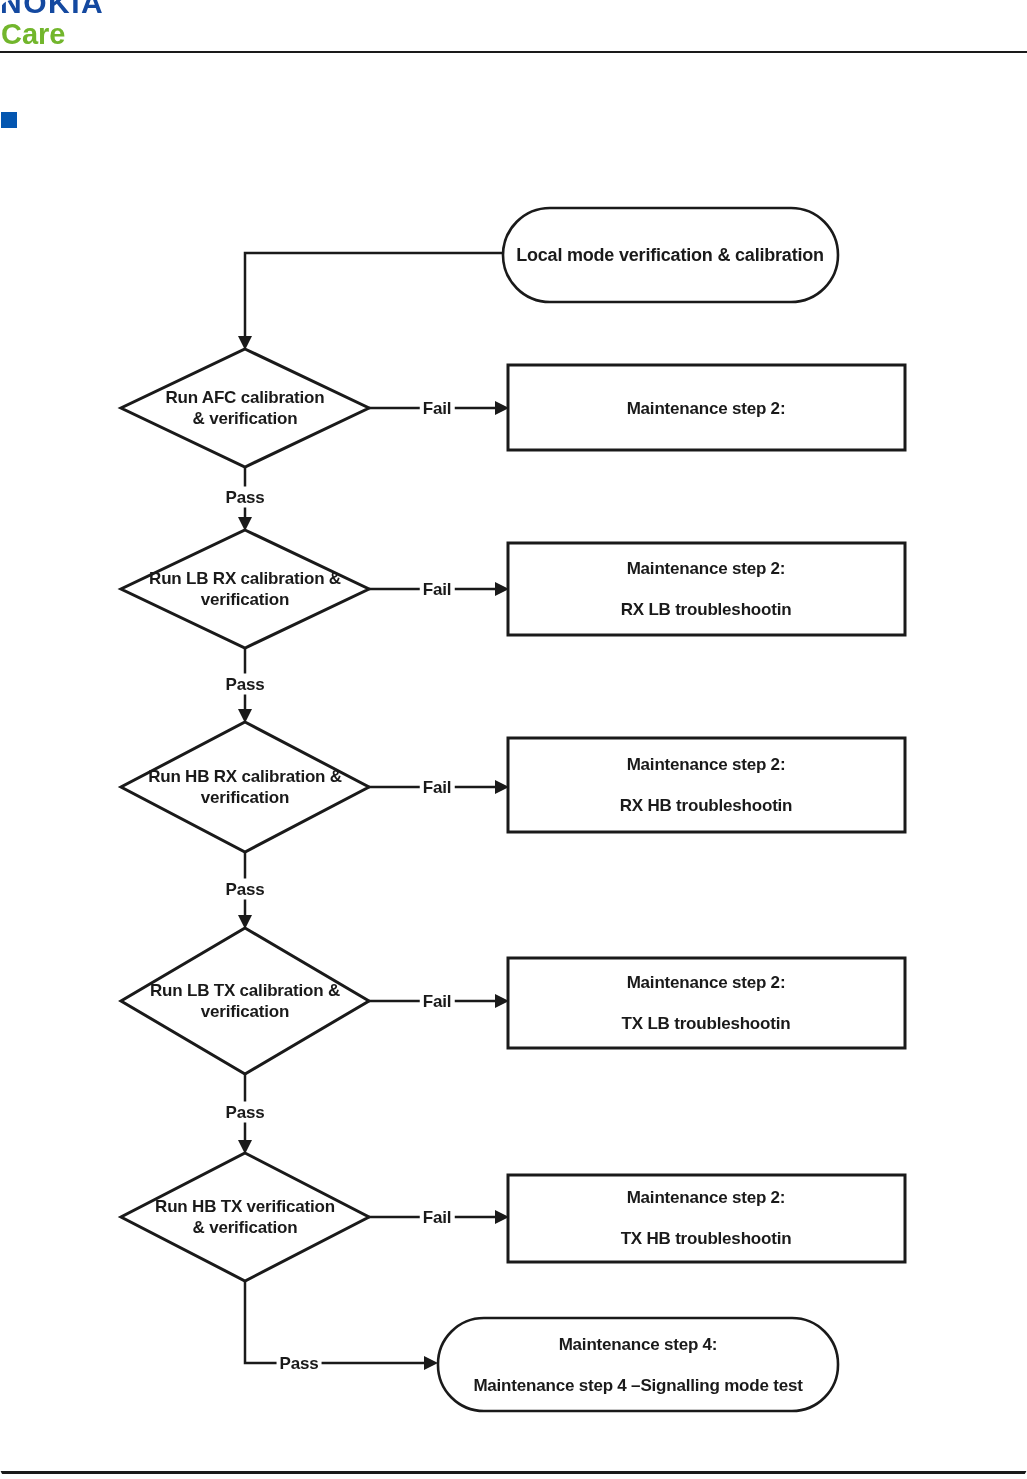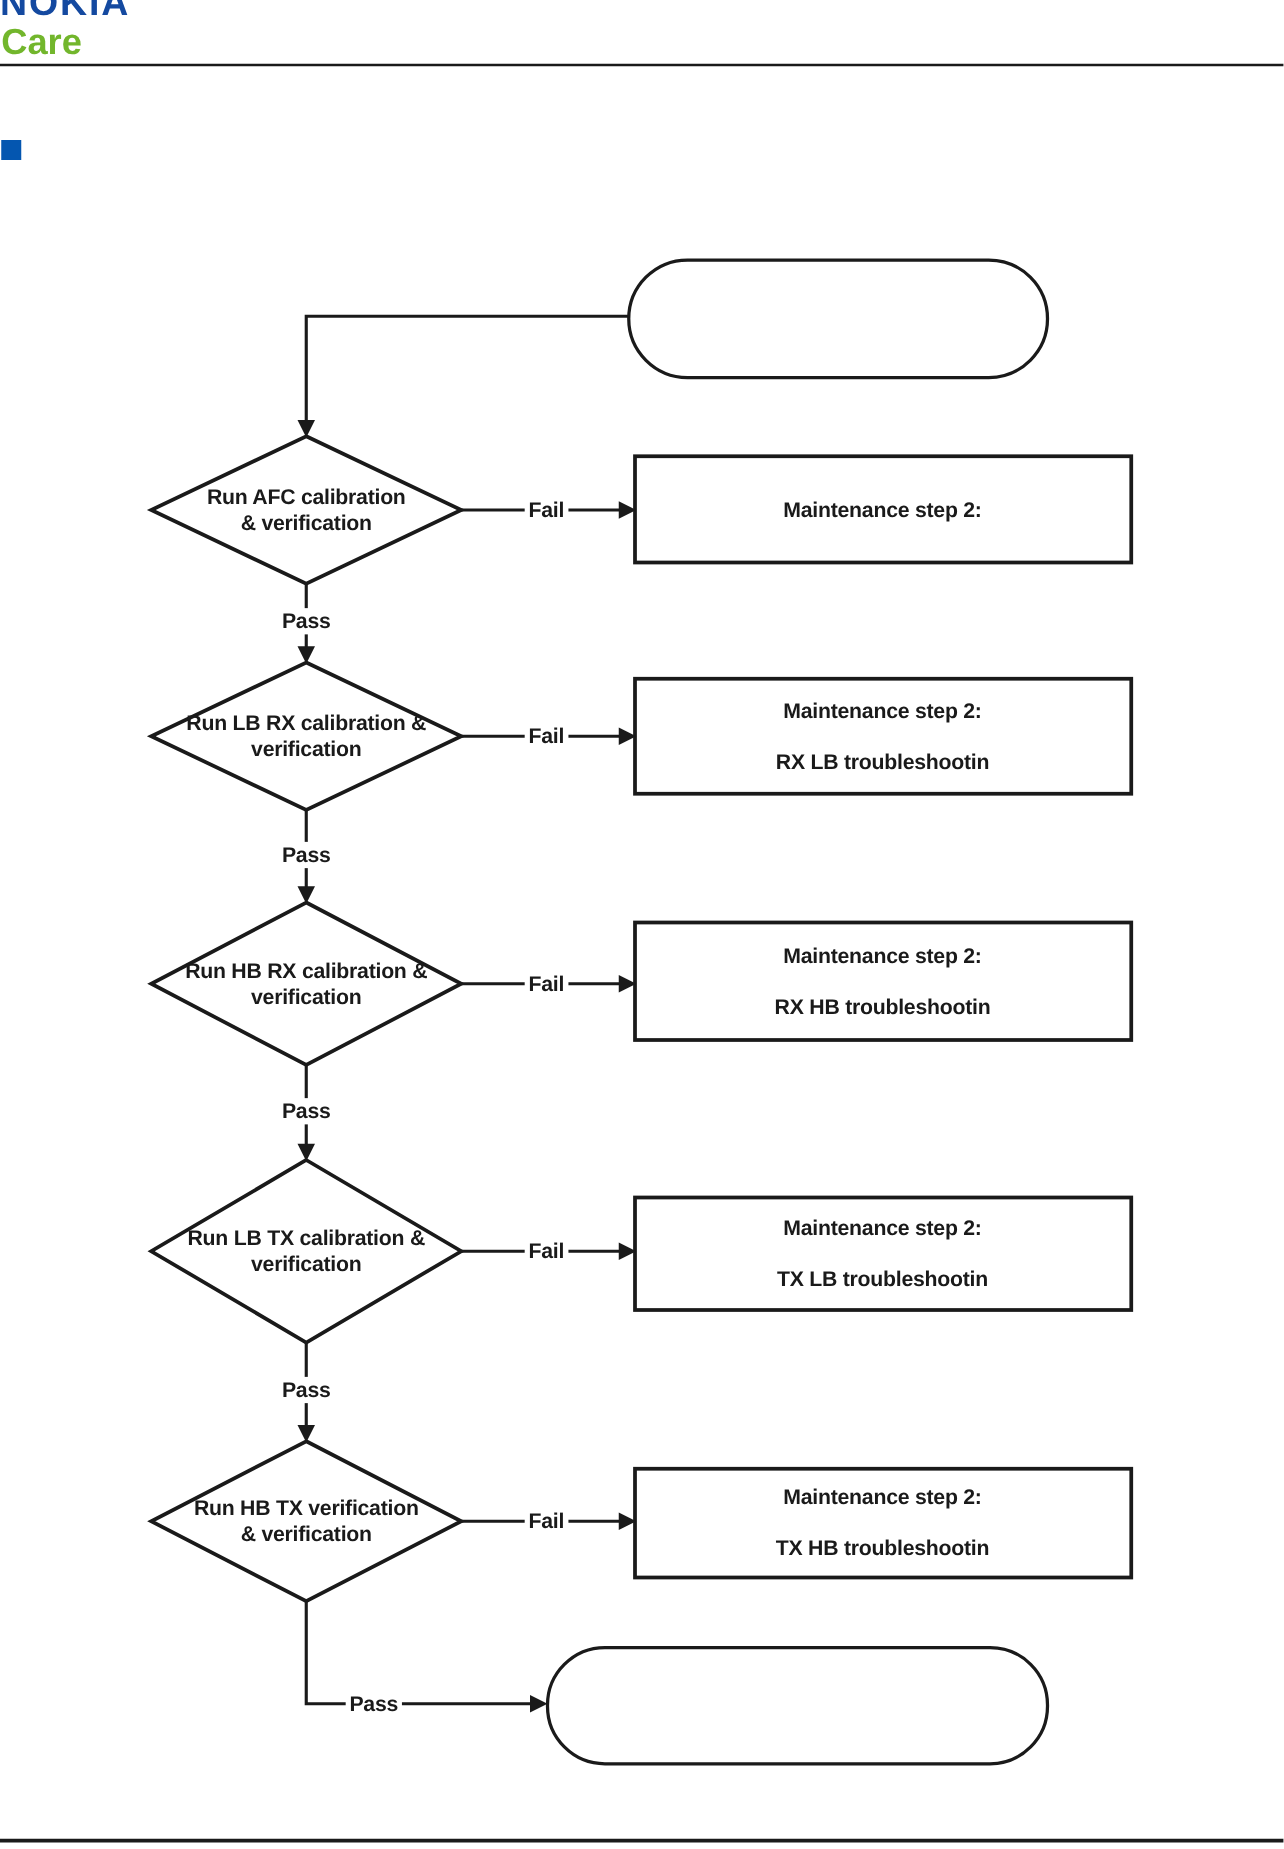--- a/index.html
+++ b/index.html
@@ -2,20 +2,21 @@
 <html><head>
 <meta charset="utf-8">
 <style>
   html,body { margin:0; padding:0; background:#ffffff; }
   .page {
     position:relative;
     width:1027px; height:1479px;
     background:#ffffff;
     font-family:"Liberation Sans", sans-serif;
     overflow:hidden;
+    border-radius:12px;
   }
   
   .nokia-clip {
     position:absolute; left:0; top:0; width:150px; height:18px;
     overflow:hidden;
   }
   .nokia-word {
     display:block; margin-top:-12px;
     font-size:30px; font-weight:bold; letter-spacing:1.5px;
     line-height:30px; font-style:normal;
@@ -98,20 +99,21 @@
       <polygon points="238,1140 252,1140 245,1154"></polygon>
       <polygon points="495,401 495,415 509,408"></polygon>
       <polygon points="495,582 495,596 509,589"></polygon>
       <polygon points="495,780 495,794 509,787"></polygon>
       <polygon points="495,994 495,1008 509,1001"></polygon>
       <polygon points="495,1210 495,1224 509,1217"></polygon>
       <polygon points="424,1356 424,1370 438,1363"></polygon>
     </g>
   </svg>
 
+  <div class="lbl" style="left:670px;top:255px;font-size:18px">Local mode verification &amp; calibration</div>
 
   <div class="lbl two-line" style="left:245px;top:408px">
     <span>Run AFC calibration</span>
     <span>&amp; verification</span>
   </div>
   <div class="lbl two-line" style="left:245px;top:589px">
     <span>Run LB RX calibration &amp;</span>
     <span>verification</span>
   </div>
   <div class="lbl two-line" style="left:245px;top:787px">
@@ -140,20 +142,24 @@
   </div>
   <div class="lbl two-line box-lines" style="left:706px;top:1003px">
     <span>Maintenance step 2:</span>
     <span>TX LB troubleshootin</span>
   </div>
   <div class="lbl two-line box-lines" style="left:706px;top:1218px">
     <span>Maintenance step 2:</span>
     <span>TX HB troubleshootin</span>
   </div>
 
+  <div class="lbl two-line box-lines" style="left:638px;top:1365px">
+    <span>Maintenance step 4:</span>
+    <span>Maintenance step 4 –Signalling mode test</span>
+  </div>
 
   <div class="lbl edge-lbl" style="left:437px;top:408px">Fail</div>
   <div class="lbl edge-lbl" style="left:437px;top:589px">Fail</div>
   <div class="lbl edge-lbl" style="left:437px;top:787px">Fail</div>
   <div class="lbl edge-lbl" style="left:437px;top:1001px">Fail</div>
   <div class="lbl edge-lbl" style="left:437px;top:1217px">Fail</div>
 
   <div class="lbl edge-lbl" style="left:245px;top:497px">Pass</div>
   <div class="lbl edge-lbl" style="left:245px;top:684px">Pass</div>
   <div class="lbl edge-lbl" style="left:245px;top:889px">Pass</div>

